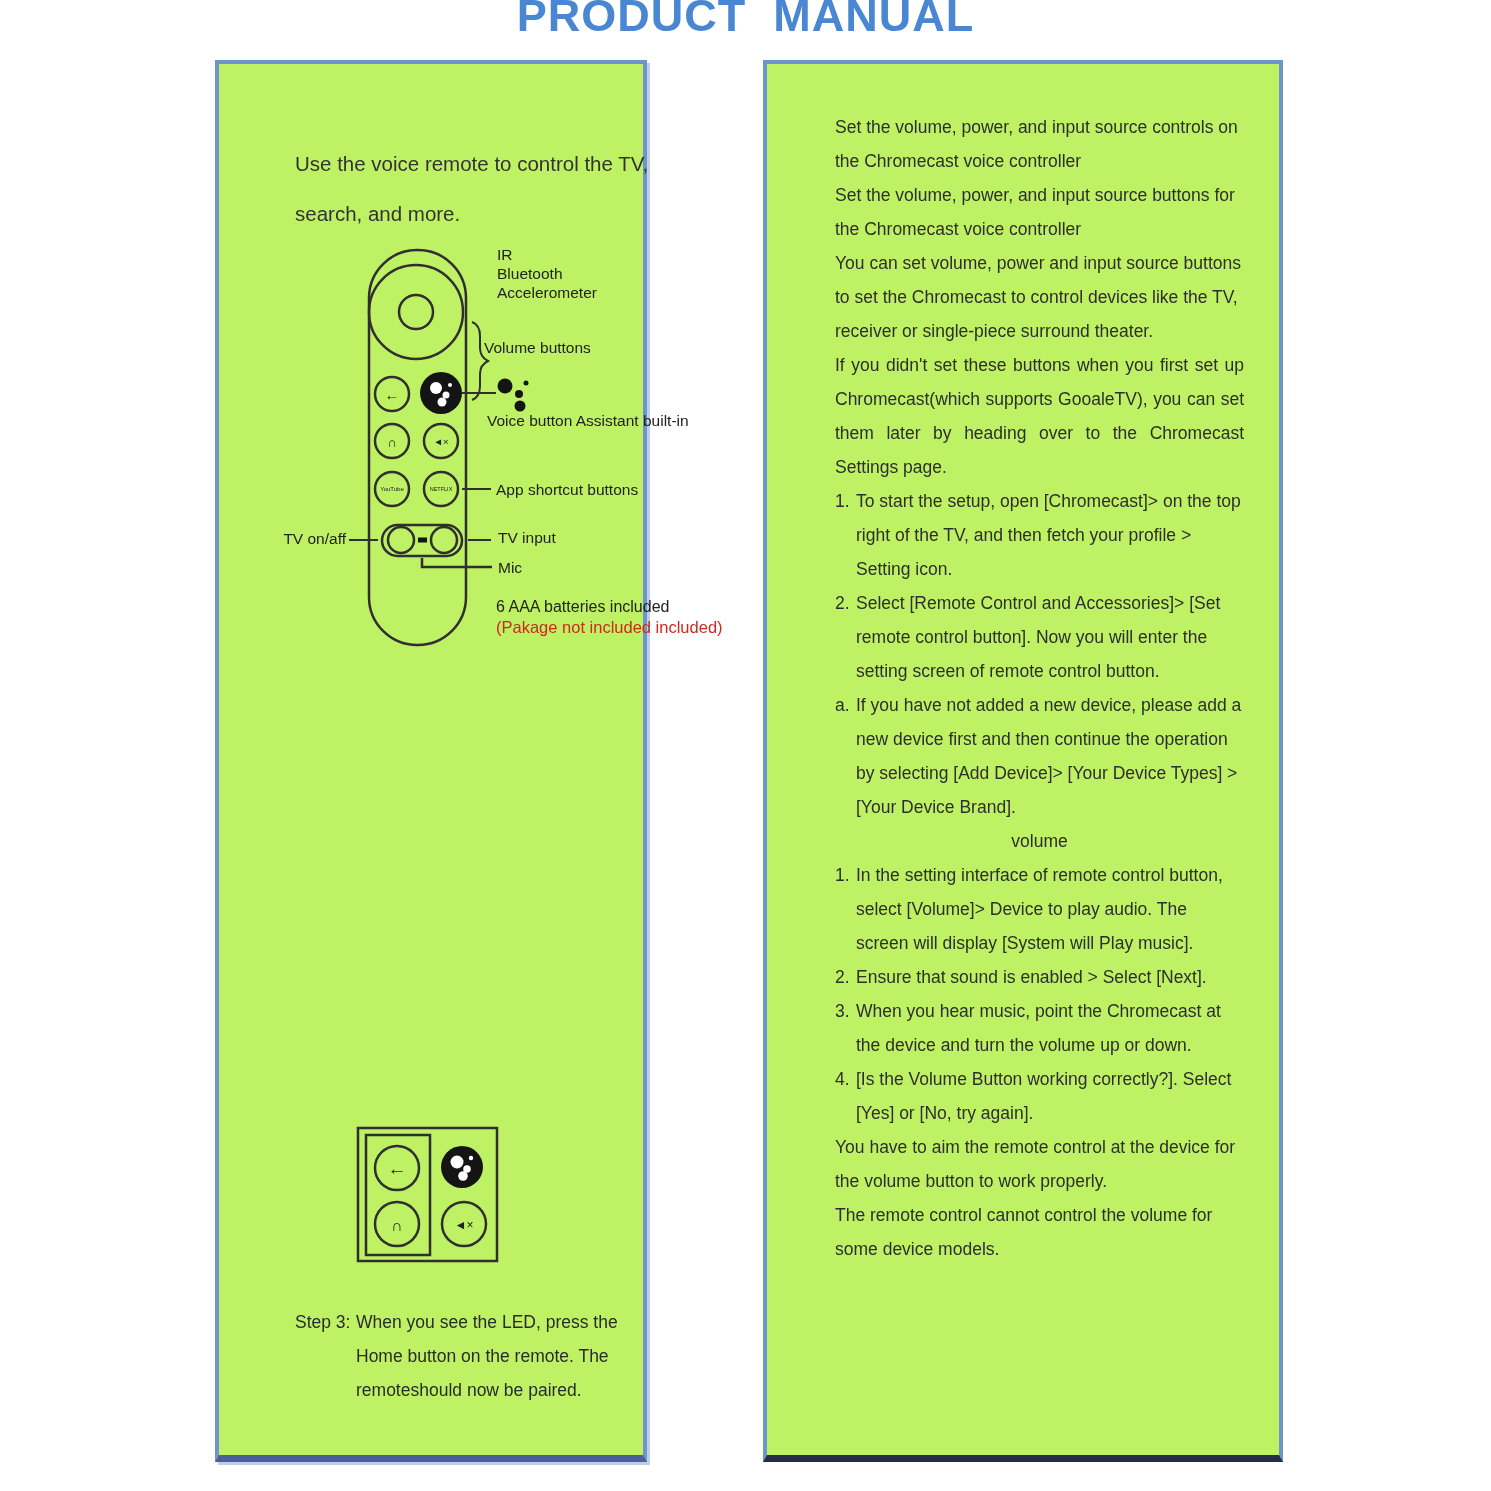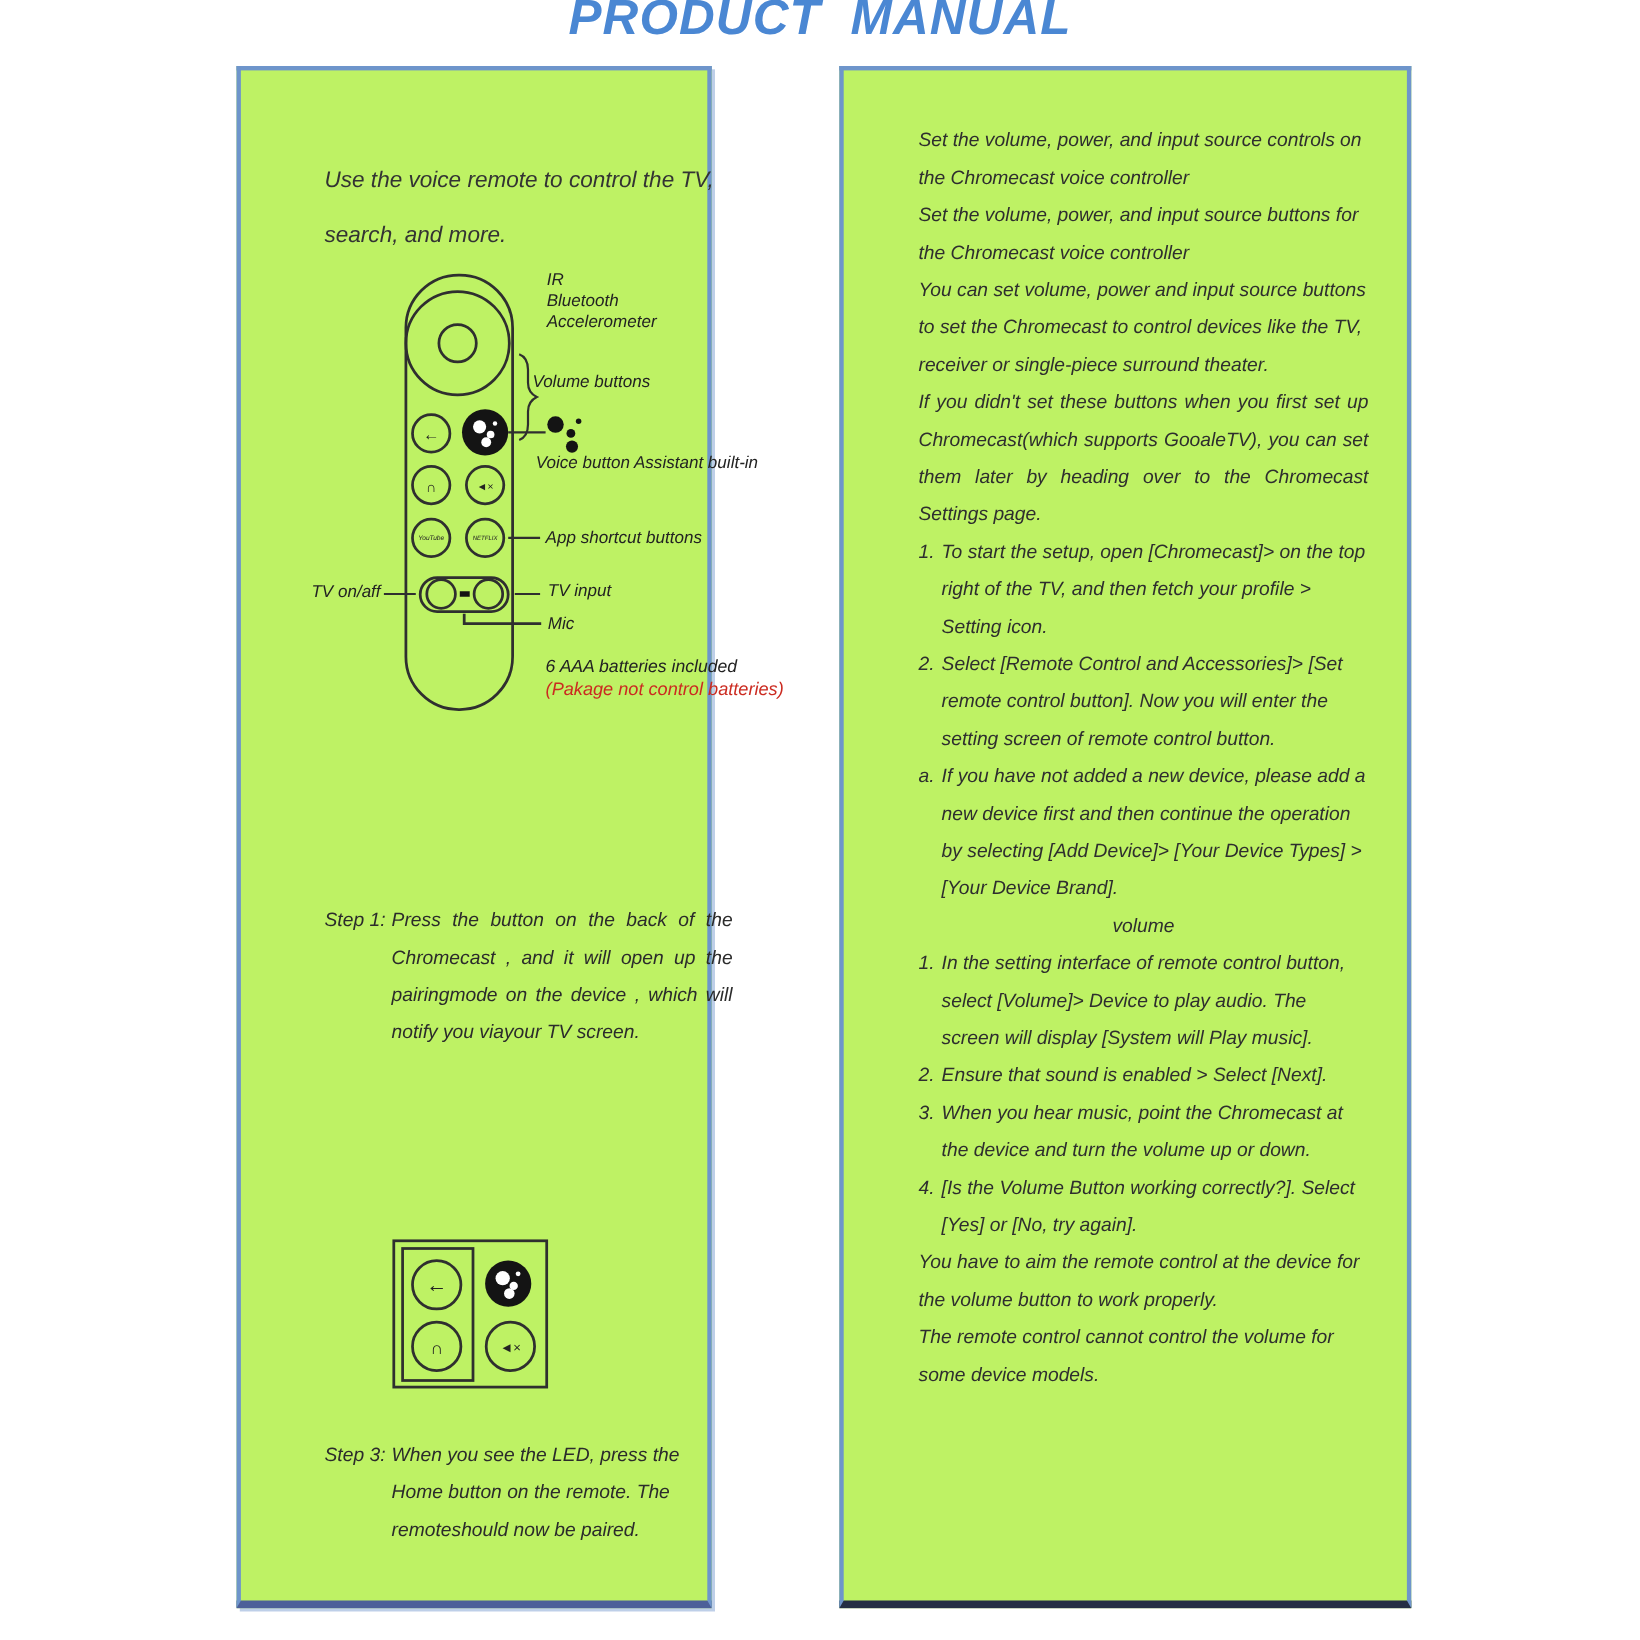--- a/index.html
+++ b/index.html
@@ -3,21 +3,21 @@
 <meta charset="utf-8">
 <style>
   :root{
     --accent_blue:#4a87d3;
     --border_blue:#6e95cb;
     --warning_red:#cb2a20;
     --ink:#2e2e2e;
   }
   html,body{margin:0;padding:0;background:#fff;}
   .page{position:relative;width:1491px;height:1491px;background:#fff;overflow:hidden;
-        font-family:"Liberation Sans",sans-serif;color:var(--ink);font-style:italic;}
+        font-family:"Liberation Sans",sans-serif;color:var(--ink);}
   .title{position:absolute;top:-10px;left:0;width:100%;text-align:center;
          font-size:45px;font-weight:bold;color:var(--accent_blue);letter-spacing:1px;white-space:pre;}
   .panel{position:absolute;top:60px;background:#bef264;border:4px solid var(--border_blue);box-sizing:border-box;}
   .panel-left{left:215px;width:432px;height:1402px;border-bottom:7px solid #4c5f99;
               box-shadow:3px 3px 0 rgba(110,149,203,.45);}
   .panel-right{left:763px;width:520px;height:1402px;border-bottom:7px solid #252e44;}
 
   
   .intro{position:absolute;left:76px;top:75px;width:425px;font-size:20.5px;line-height:50px;color:#333;}
   .diagram{position:absolute;left:0;top:181px;width:540px;height:440px;}
@@ -114,27 +114,23 @@
         <div>Bluetooth</div>
         <div>Accelerometer</div>
       </div>
       <div class="dlabel lbl-volume">Volume buttons</div>
       <div class="dlabel lbl-voice">Voice button Assistant built-in</div>
       <div class="dlabel lbl-apps">App shortcut buttons</div>
       <div class="dlabel lbl-tvpower">TV on/aff</div>
       <div class="dlabel lbl-tvinput">TV input</div>
       <div class="dlabel lbl-mic">Mic</div>
       <div class="dlabel lbl-batteries">6 AAA batteries included</div>
-      <div class="dlabel lbl-batnote">(Pakage not control batteries)</div>
-    </div>
-
-    <div class="step step1">
-      <div class="slabel">Step 1:</div>
-      <div class="sbody just">Press the button on the back of the Chromecast , and it will open up the pairingmode on the device , which will notify you viayour TV screen.</div>
-    </div>
+      <div class="dlabel lbl-batnote">(Pakage not included included)</div>
+    </div>
+
 
 
     <div class="small-diagram">
       <svg width="145" height="140" viewBox="0 0 145 140">
         <g fill="none" stroke="#2f2f2f" stroke-width="2.5">
           <rect x="2" y="2" width="139" height="133"></rect>
           <rect x="10" y="9" width="64" height="120"></rect>
           <circle cx="41" cy="42" r="22"></circle>
           <circle cx="41" cy="98" r="22"></circle>
           <circle cx="108" cy="98" r="22"></circle>

